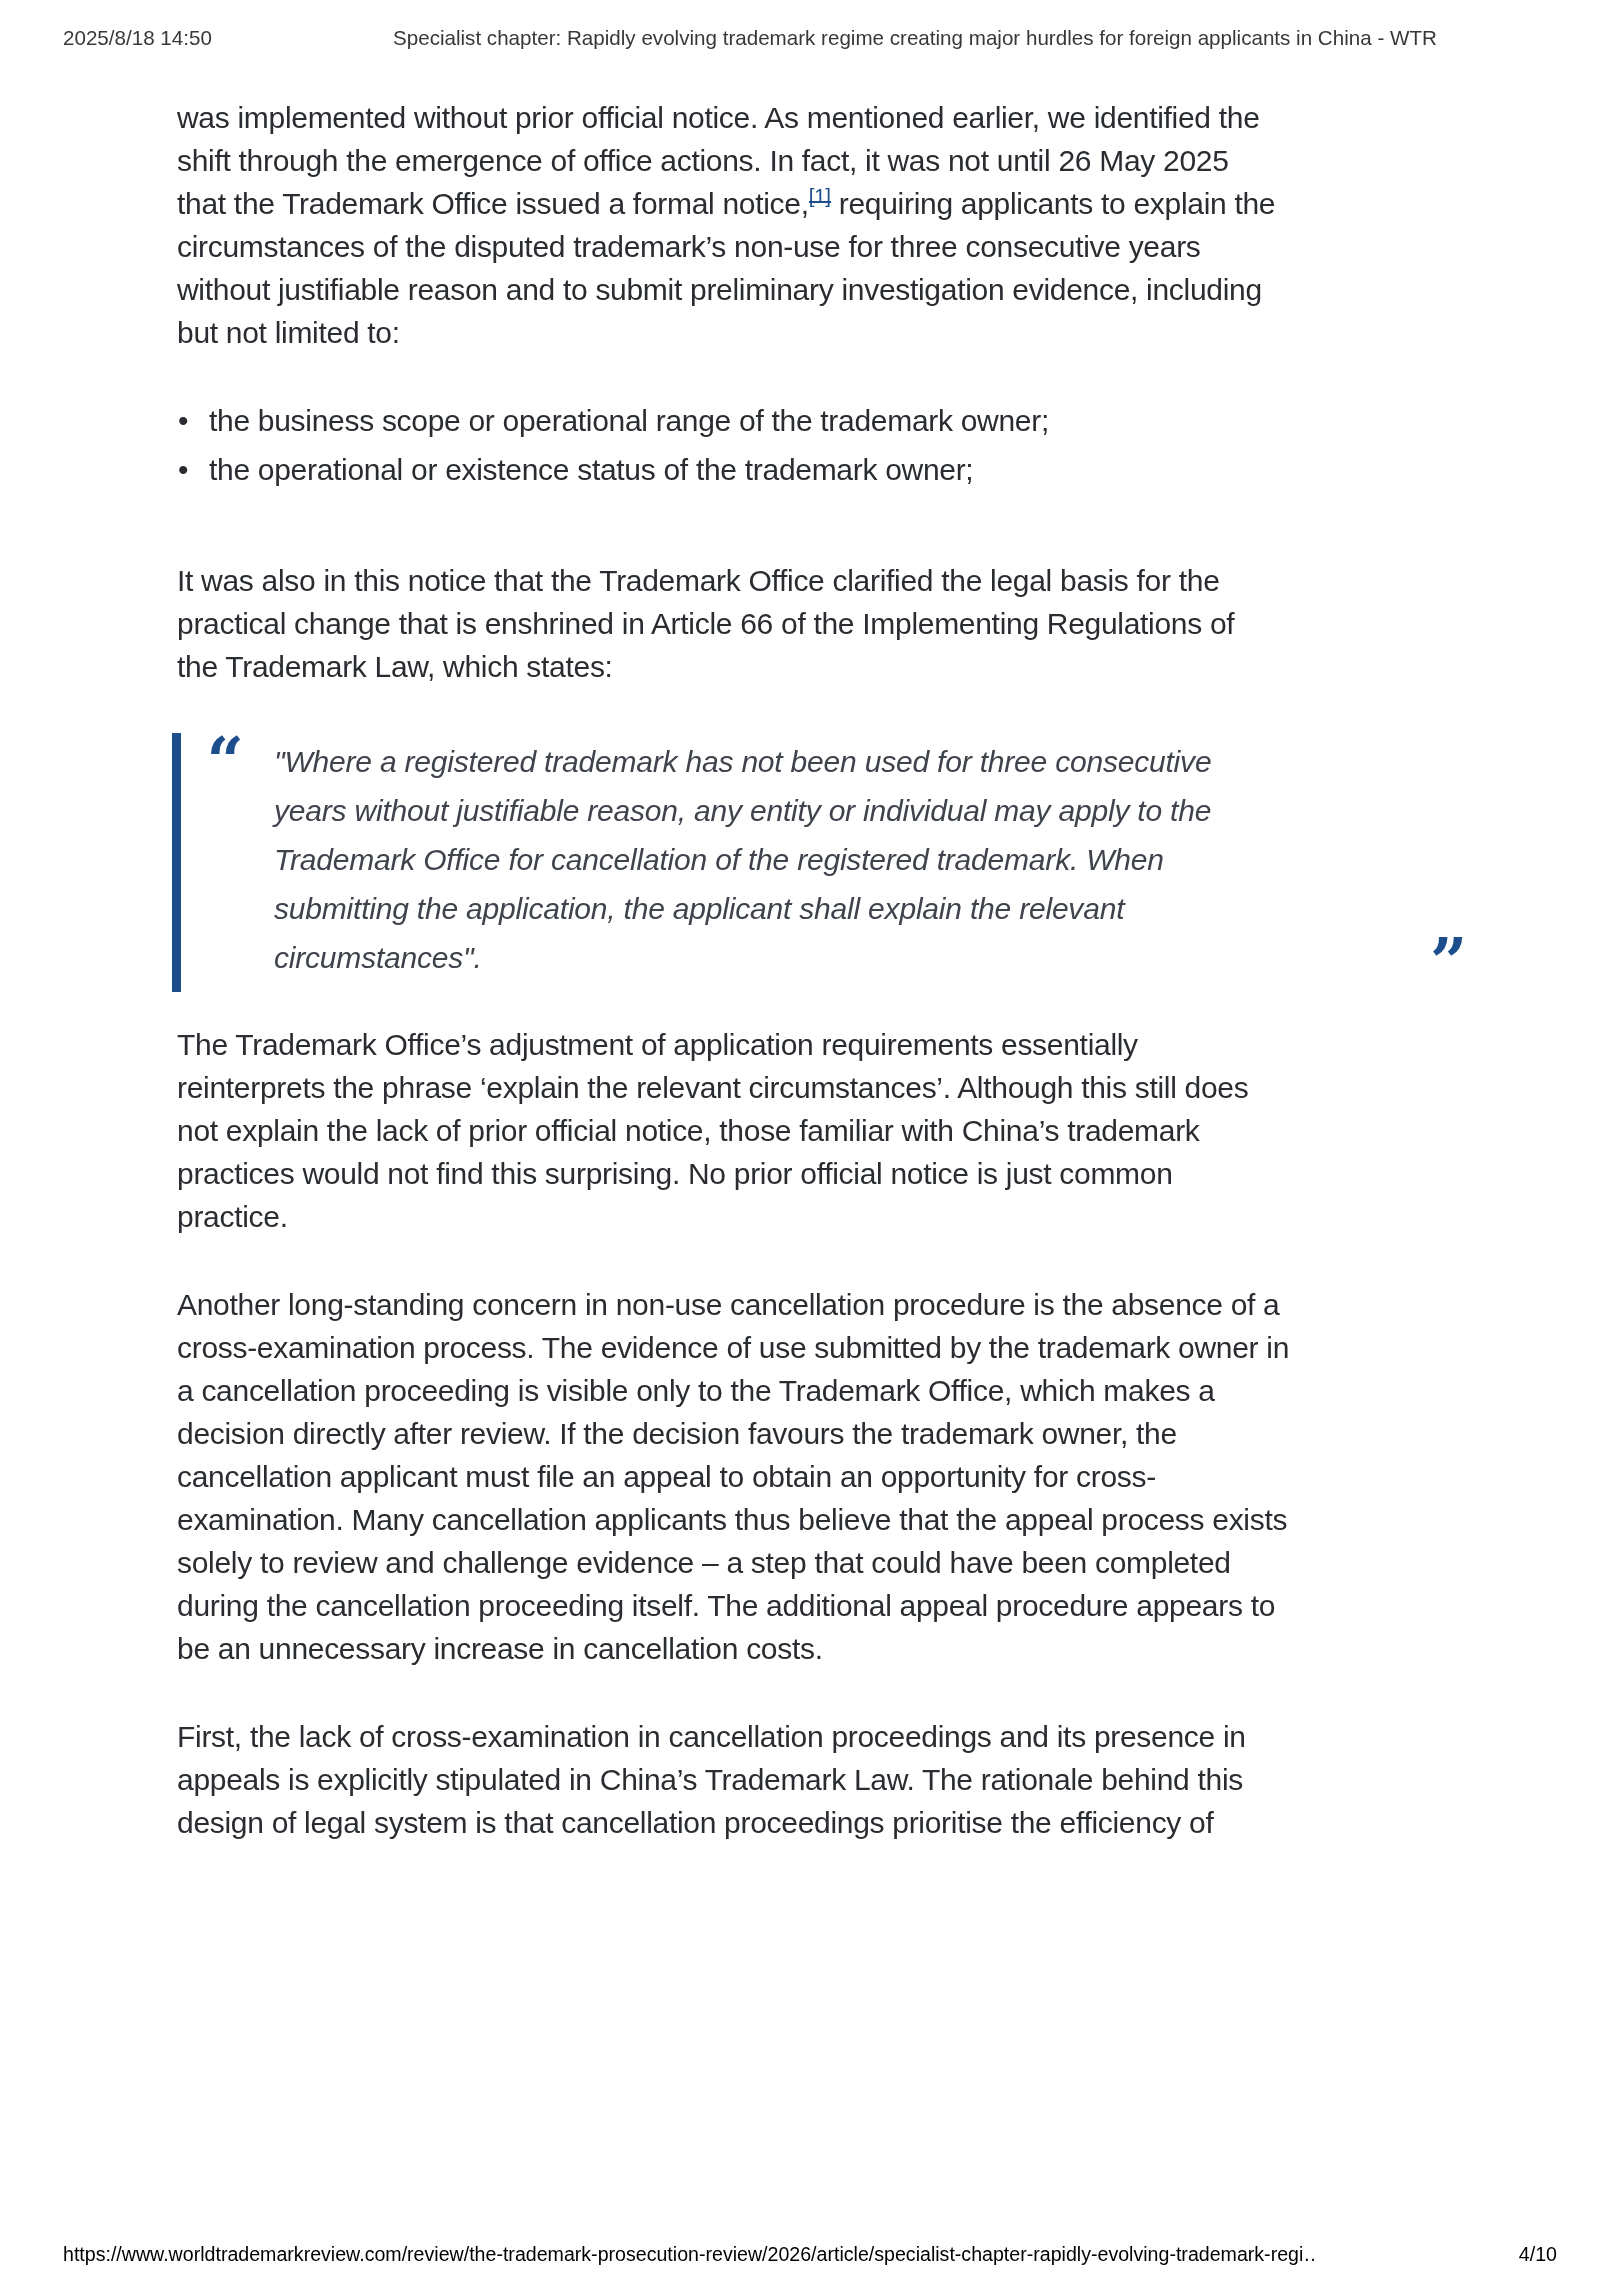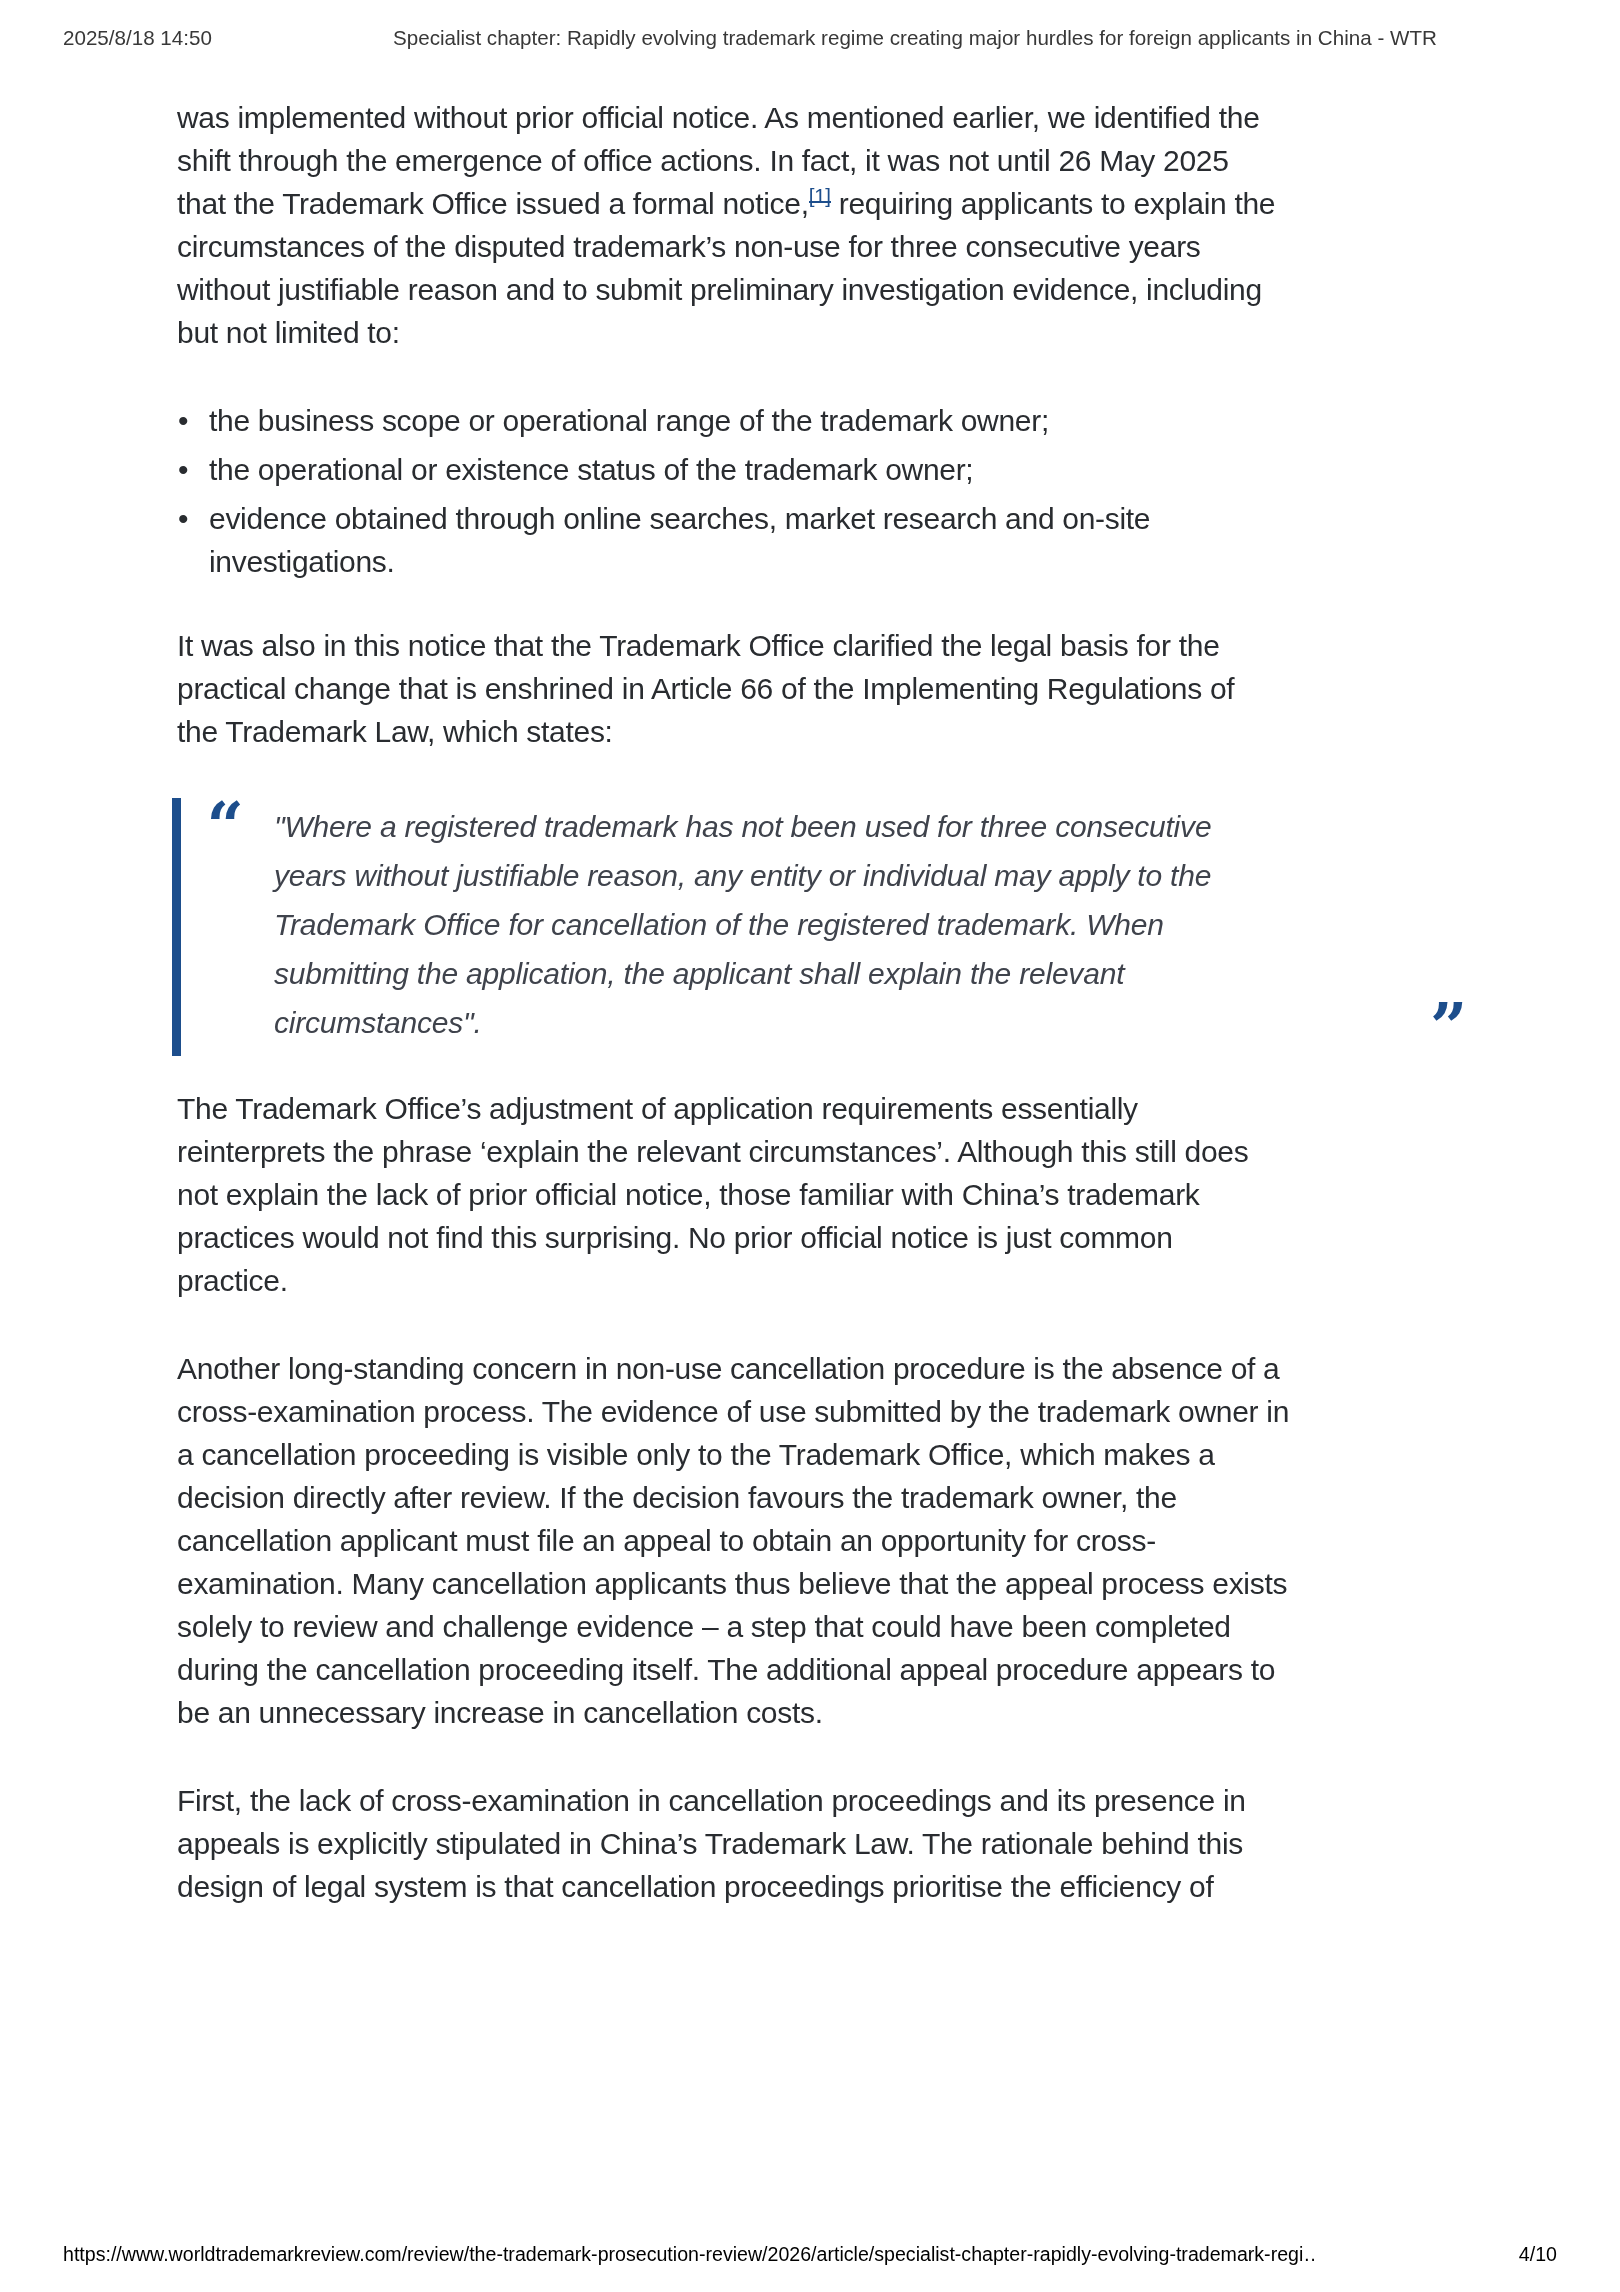--- a/index.html
+++ b/index.html
@@ -68,21 +68,21 @@
     color: #1d4e8c;
     text-decoration: none;
     display: inline-block;
     border-bottom: 2.9px solid #1d4e8c;
     padding-bottom: 4.9px;
     cursor: pointer;
   }
 
   ul.points {
     list-style: none;
-    margin: 0 0 41px 0;
+    margin: 0 0 68px 0;
     padding: 0;
   }
   ul.points li {
     position: relative;
     padding-left: 37px;
     font-size: 30px;
     line-height: 43px;
     letter-spacing: -0.3px;
     margin-bottom: 5.9px;
     white-space: pre-line;
@@ -141,22 +141,20 @@
   <p><span>was implemented without prior official notice. As mentioned earlier, we identified the
 shift through the emergence of office actions. In fact, it was not until 26 May 2025
 that the Trademark Office issued a formal notice,</span><sup class="fn"><a>[1]</a></sup><span> requiring applicants to explain the
 circumstances of the disputed trademark’s non-use for three consecutive years
 without justifiable reason and to submit preliminary investigation evidence, including
 but not limited to:</span></p>
 
   <ul class="points">
     <li>the business scope or operational range of the trademark owner;</li>
     <li>the operational or existence status of the trademark owner;</li>
-    <li>evidence obtained through online searches, market research and on-site
-investigations.</li>
   </ul>
 
   <p>It was also in this notice that the Trademark Office clarified the legal basis for the
 practical change that is enshrined in Article 66 of the Implementing Regulations of
 the Trademark Law, which states:</p>
 
   <blockquote class="pull-quote">
     <span class="q-mark q-open">“</span>
     <div class="q-text">"Where a registered trademark has not been used for three consecutive
 years without justifiable reason, any entity or individual may apply to the

